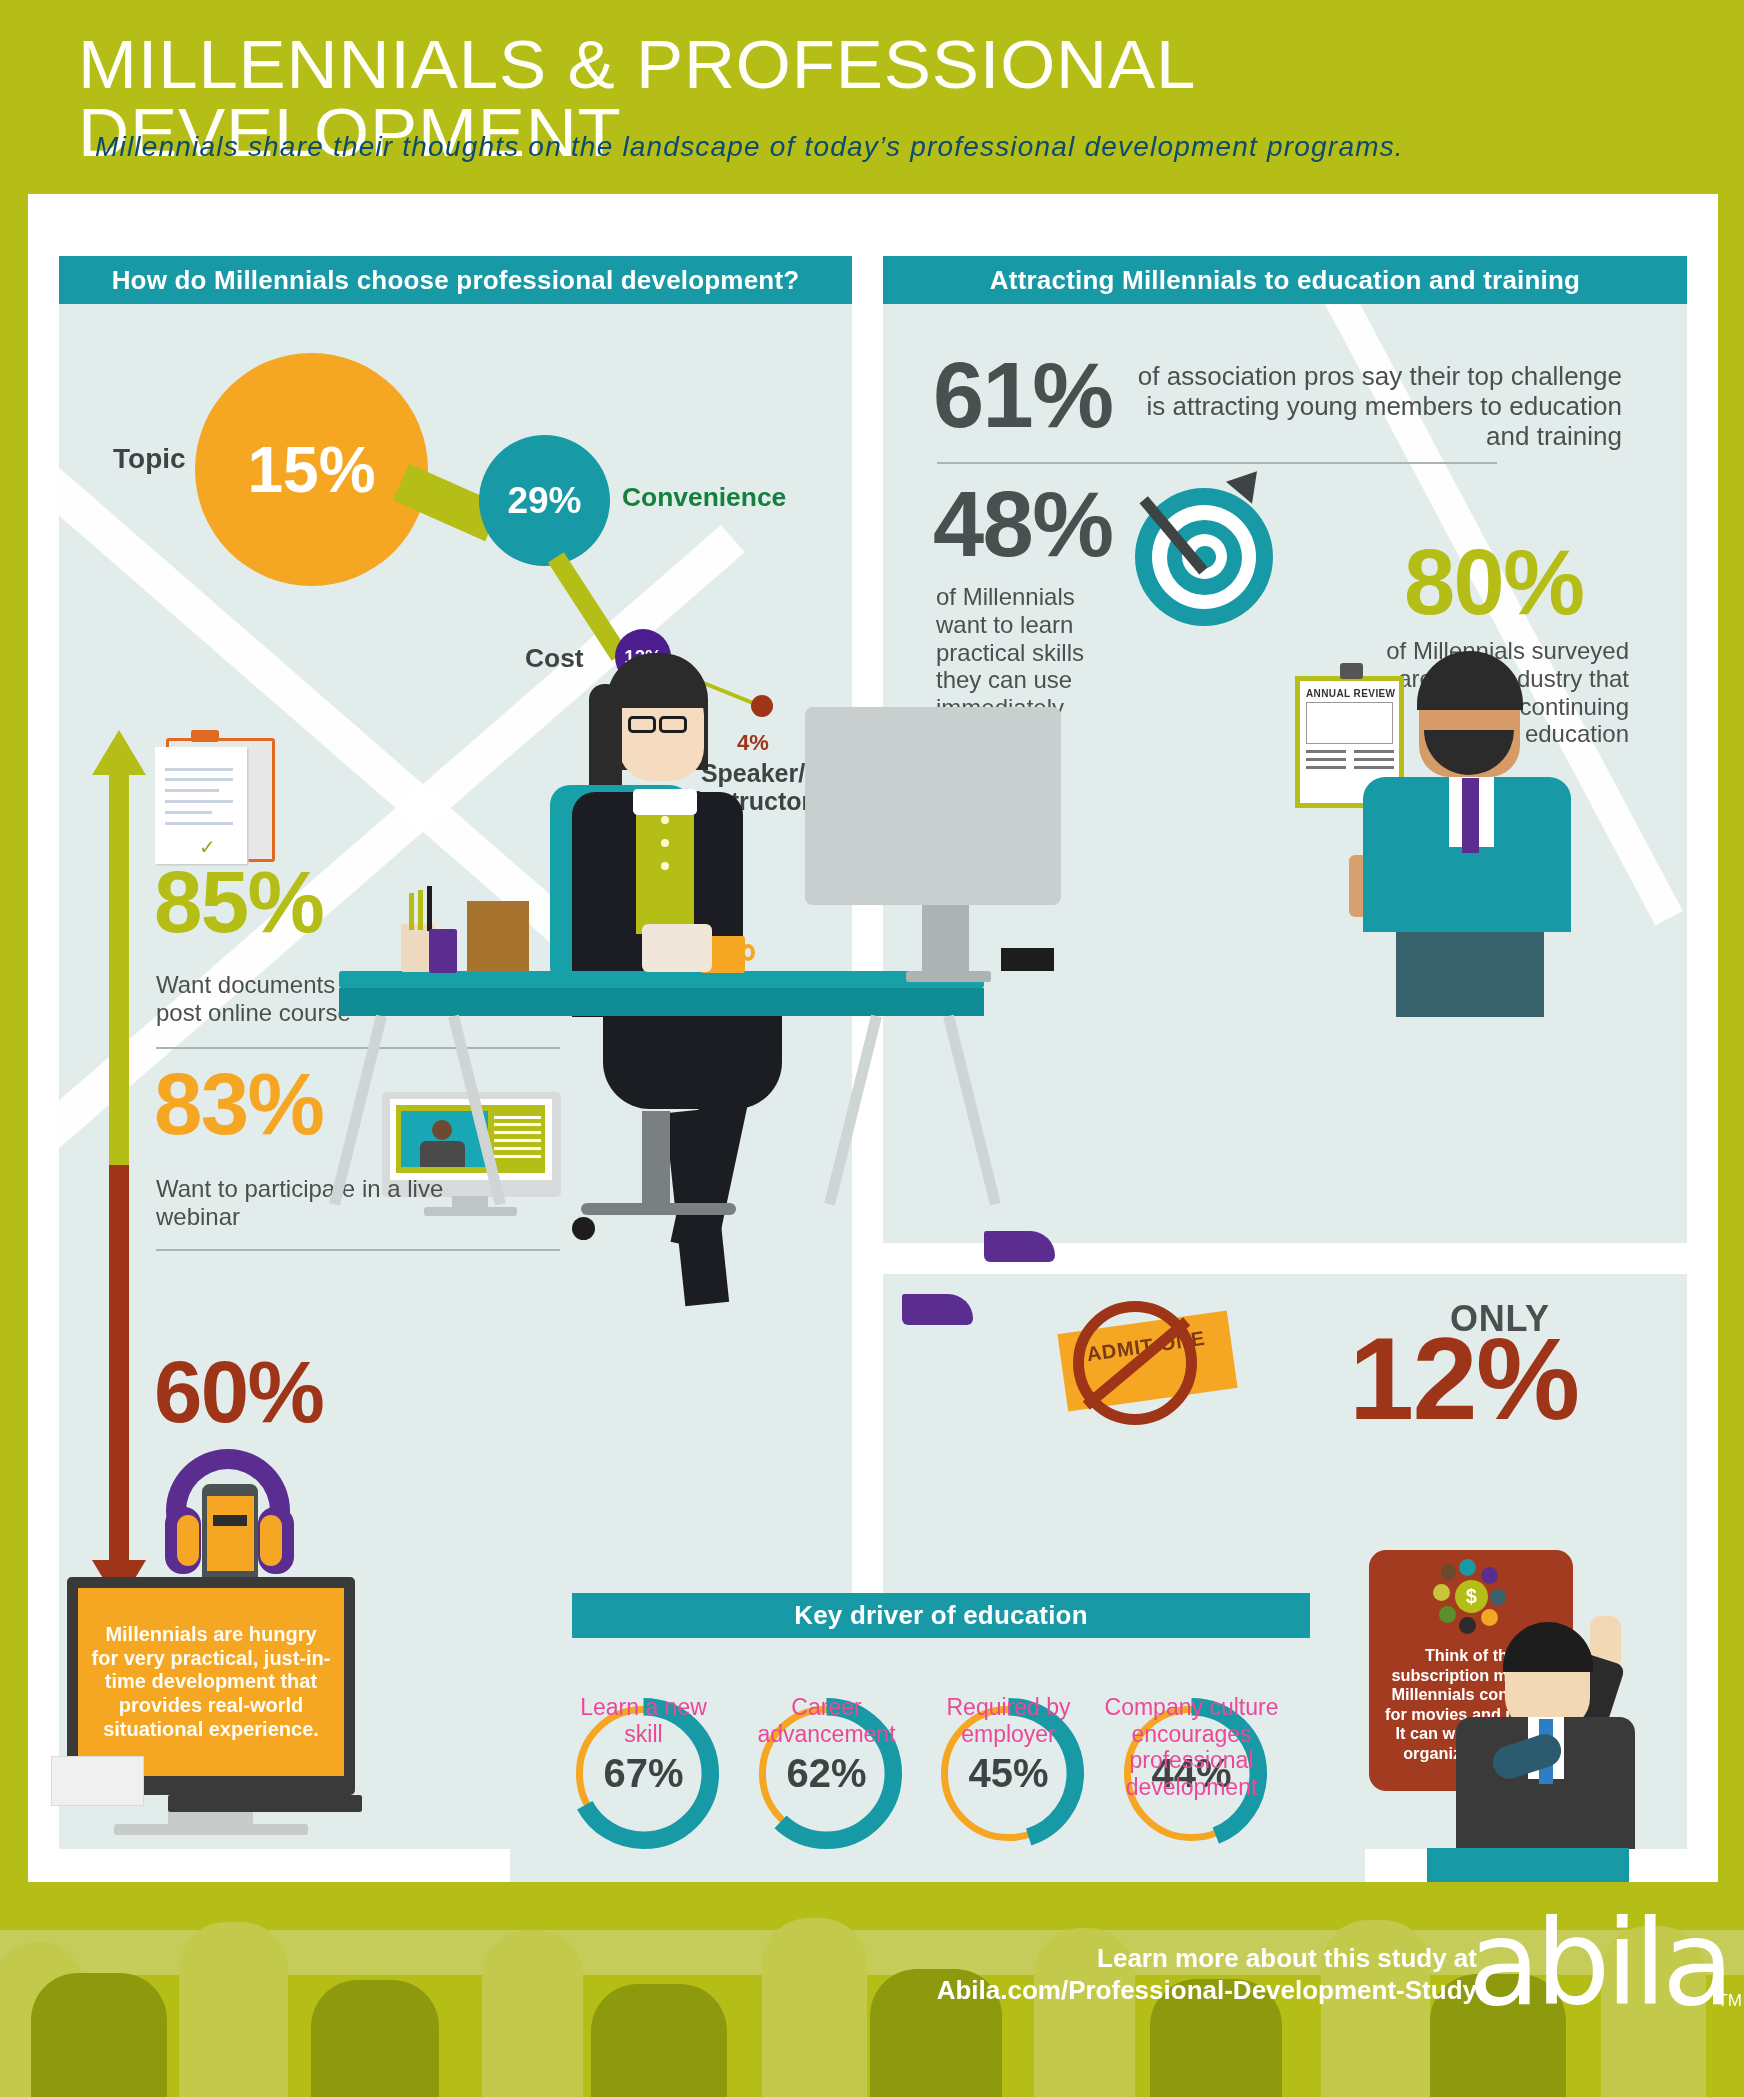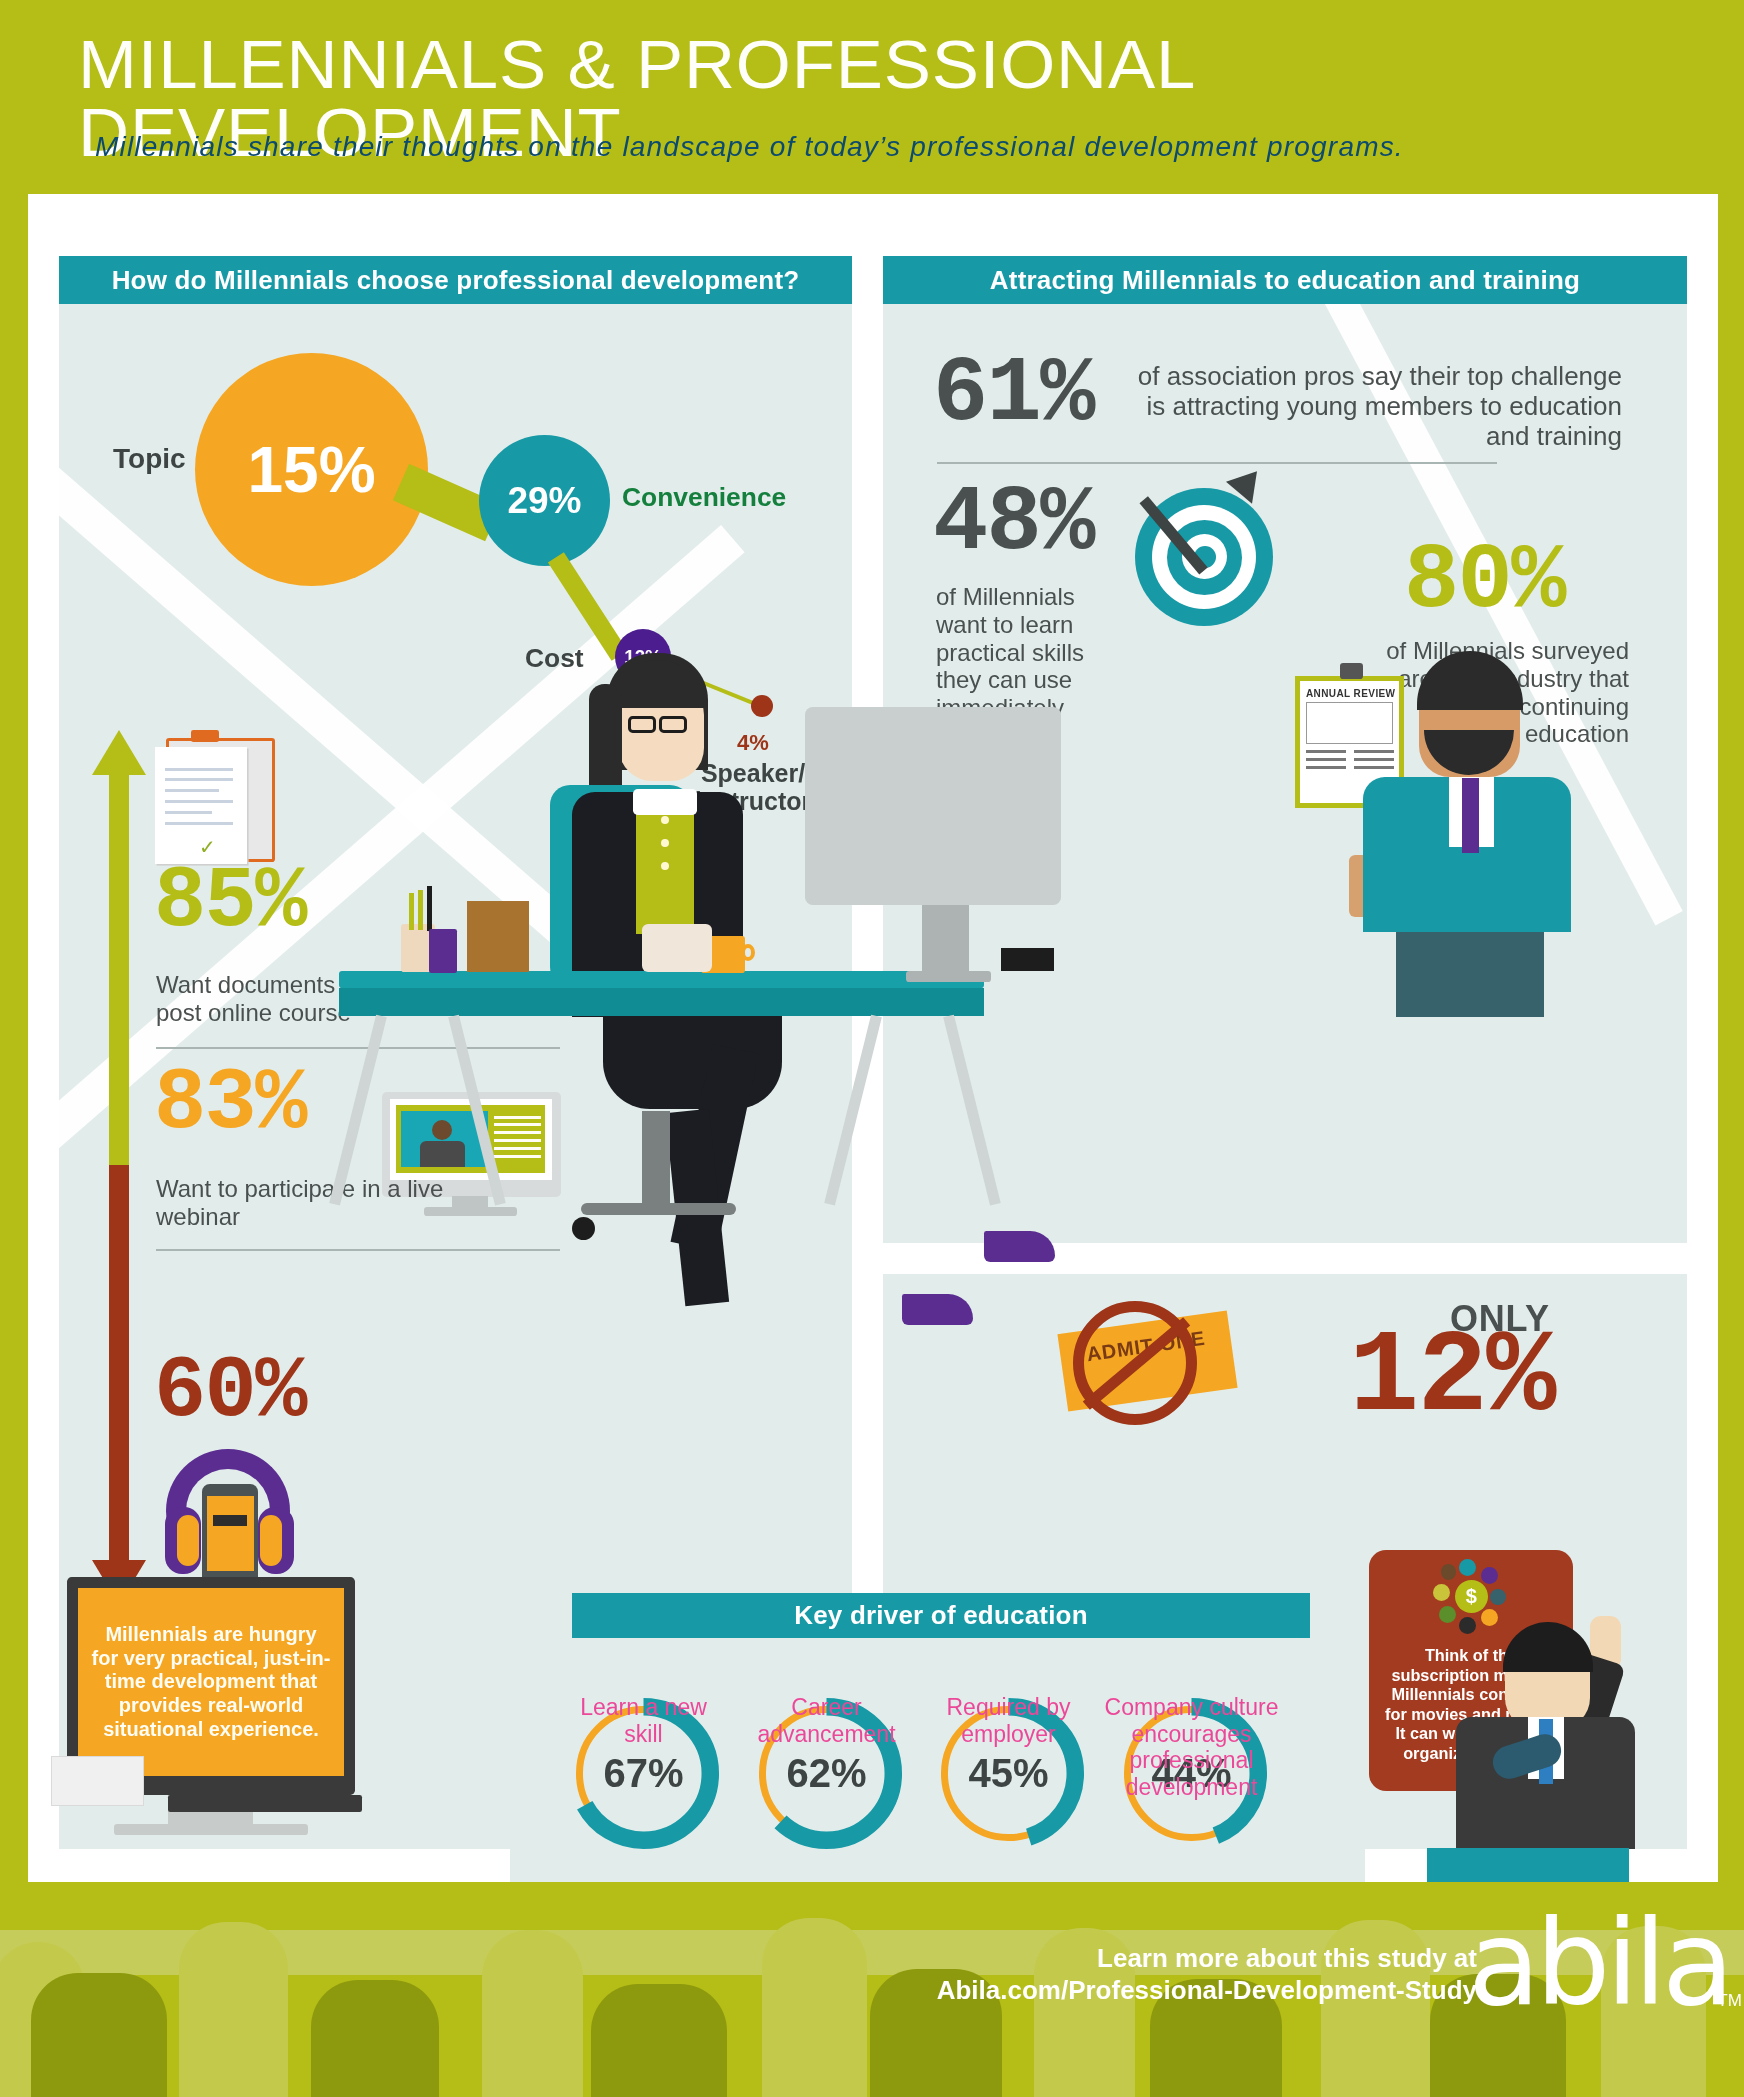--- a/index.html
+++ b/index.html
@@ -46,21 +46,21 @@
   
   #panelR1 { left:855px; top:62px; width:804px; height:987px; }
   #bandR1  { left:855px; top:62px; width:804px; height:48px; }
   
   #panelR2 { left:855px; top:1080px; width:804px; height:575px; }
 
   
   #panelB { left:482px; top:1399px; width:855px; height:389px; }
 
   
-  .big { font-weight:bold; line-height:.92; letter-spacing:-1.6px;font-family:Liberation Mono, monospace; }
+  .big { font-weight:bold; line-height:.92; letter-spacing:-1.6px; }
   .body-t { color:#4A504F; font-size:24px; line-height:1.16; }
   .divider { position:absolute; height:1.6px; background:#A8B5B2; }
 
   
   .bubble { position:absolute; border-radius:50%; display:flex; align-items:center;
             justify-content:center; color:#fff; font-weight:bold; }
   .connector { position:absolute; background:#B5BD17; transform-origin:left center; }
 
   
   #arrowUpShaft { position:absolute; left:81px; top:575px; width:20px; height:396px; background:#B5BD17; }

